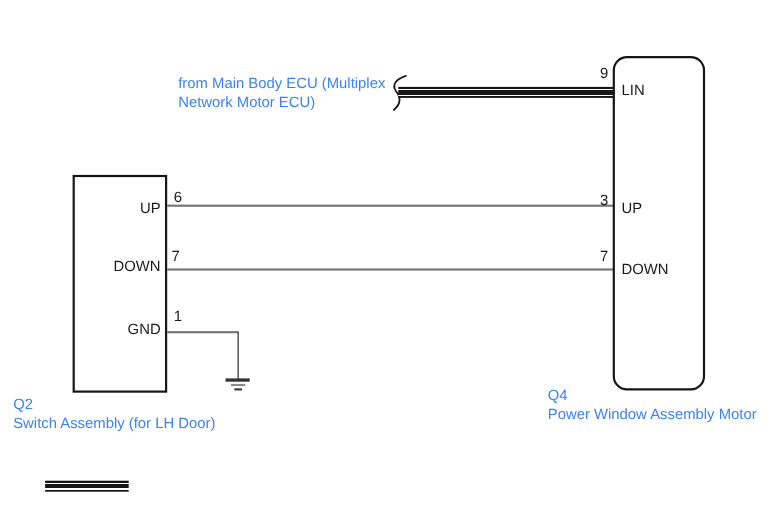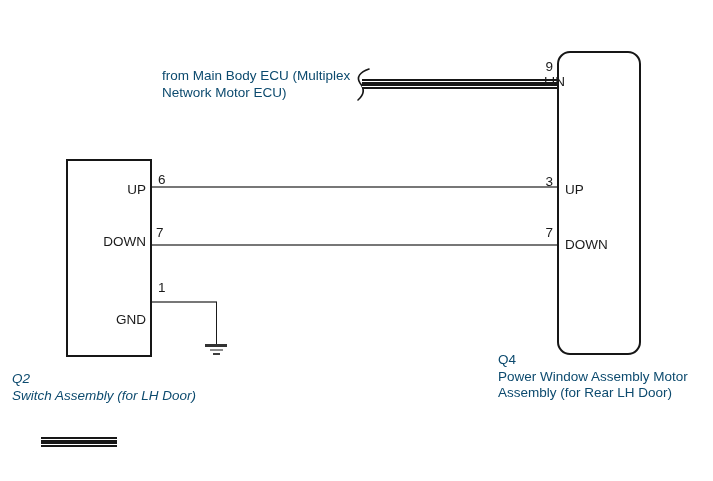--- a/index.html
+++ b/index.html
@@ -10,21 +10,21 @@
     background: #ffffff;
     font-family: "Liberation Sans", sans-serif;
     color: #1a1a1a;
     overflow: hidden;
   }
   .txt {
     position: absolute;
     font-size: 13.5px;
     line-height: 16.5px;
     white-space: nowrap;
-    color: #0c4a6e;
+    color: #3b82f6;
   }
   .pin {
     position: absolute;
     font-size: 13.5px;
     line-height: 14px;
     white-space: nowrap;
     color: #1a1a1a;
   }
   .wire { position: absolute; height: 2px; background: #777777; }
   .box {
@@ -66,35 +66,35 @@
 
   
   #q2-pin-up-num   { left: 158px; top: 173px; }
   #q2-pin-down-num { left: 156px; top: 226px; }
   #q2-pin-gnd-num  { left: 158px; top: 281px; }
 
   
   #q2-label-up, #q2-label-down, #q2-label-gnd { left: 70px; width: 76px; text-align: right; }
   #q2-label-up   { top: 183px; }
   #q2-label-down { top: 235px; }
-  #q2-label-gnd  { top: 293px; margin-top: 20px; }
+  #q2-label-gnd  { top: 293px; }
 
   
   #q4-pin-lin-num, #q4-pin-up-num, #q4-pin-down-num { left: 513px; width: 40px; text-align: right; }
   #q4-pin-lin-num  { top: 60px; }
   #q4-pin-up-num   { top: 175px; }
   #q4-pin-down-num { top: 226px; }
 
   
-  #q4-label-lin  { left: 544px; top: 75px; }
+  #q4-label-lin  { left: 565px; top: 75px; }
   #q4-label-up   { left: 565px; top: 183px; }
   #q4-label-down { left: 565px; top: 238px; }
 
   
-  #q2-caption { left: 12px;  top: 371px; font-style: italic; }
+  #q2-caption { left: 12px;  top: 360px; }
   #q4-caption { left: 498px; top: 352px; }
 
   
   #legend-line { left: 41px; top: 437px; width: 76px; }
   #legend-text { left: 117px; top: 435px; }
 </style>
 </head>
 <body>
 
 <div class="canvas">
@@ -137,18 +137,17 @@
   <div class="pin" id="q4-label-up">UP</div>
   <div class="pin" id="q4-label-down">DOWN</div>
 
   <div class="txt" id="q2-caption">
     <div>Q2</div>
     <div>Switch Assembly (for LH Door)</div>
   </div>
   <div class="txt" id="q4-caption">
     <div>Q4</div>
     <div>Power Window Assembly Motor</div>
-    <div>Assembly (for Rear LH Door)</div>
   </div>
 
   <div class="lin-stripes" id="legend-line"></div>
 
 </div>
 
 </body></html>

